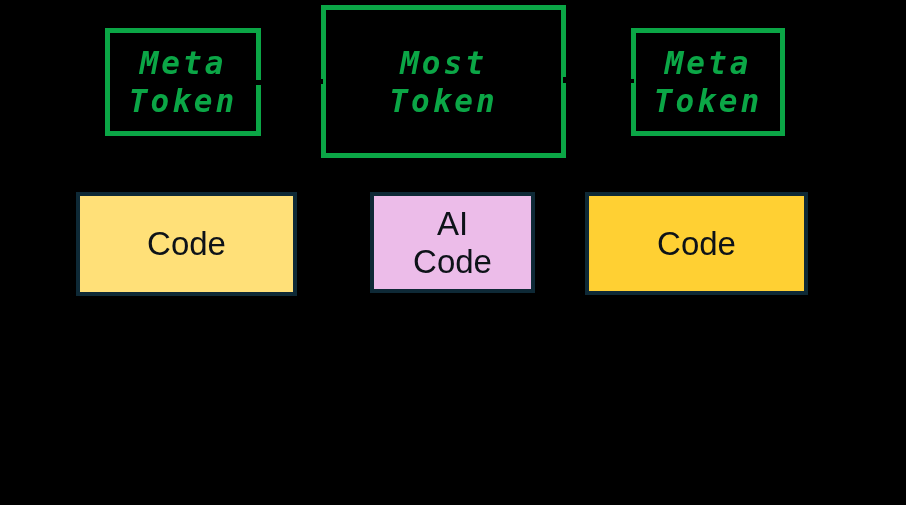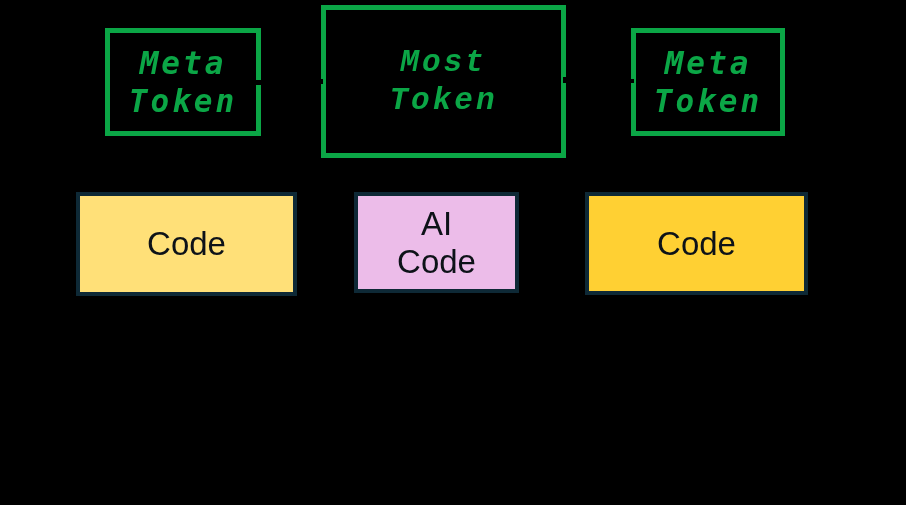--- a/index.html
+++ b/index.html
@@ -20,21 +20,21 @@
     border:5px solid var(--green);
     background:transparent;
     color:var(--green);
     display:flex;flex-direction:column;justify-content:center;align-items:center;
     font-family:"DejaVu Sans Mono",monospace;
     font-style:italic;font-weight:bold;
     font-size:31px;line-height:38px;letter-spacing:3px;
     text-align:center;
   }
   .pos-token-left  {left:105px;top:28px;width:156px;height:108px;}
-  .pos-token-mid   {left:321px;top:5px;width:245px;height:153px;font-family:Liberation Mono, monospace;}
+  .pos-token-mid   {left:321px;top:5px;width:245px;height:153px;}
   .pos-token-right {left:631px;top:28px;width:154px;height:108px;}
 
   
   .code-box{
     position:absolute;
     border:4px solid var(--navy);
     color:var(--text);
     display:flex;flex-direction:column;justify-content:center;align-items:center;
     font-family:"Liberation Sans",sans-serif;
     font-weight:500;
@@ -69,21 +69,21 @@
 
   <div class="token-box pos-token-right">
     <span>Meta</span>
     <span>Token</span>
   </div>
 
   <div class="code-box pos-code-left" style="background: rgb(255, 224, 120);">
     <span>Code</span>
   </div>
 
-  <div class="code-box pos-code-mid" style="background: rgb(236, 188, 233);">
+  <div class="code-box pos-code-mid" style="background: rgb(236, 188, 233); margin-left: 16px;">
     <span>AI</span>
     <span>Code</span>
   </div>
 
   <div class="code-box pos-code-right" style="background: rgb(255, 208, 51);">
     <span>Code</span>
   </div>
 
   <div class="arrow-mark mark-1"></div>
   <div class="arrow-mark mark-2"></div>

